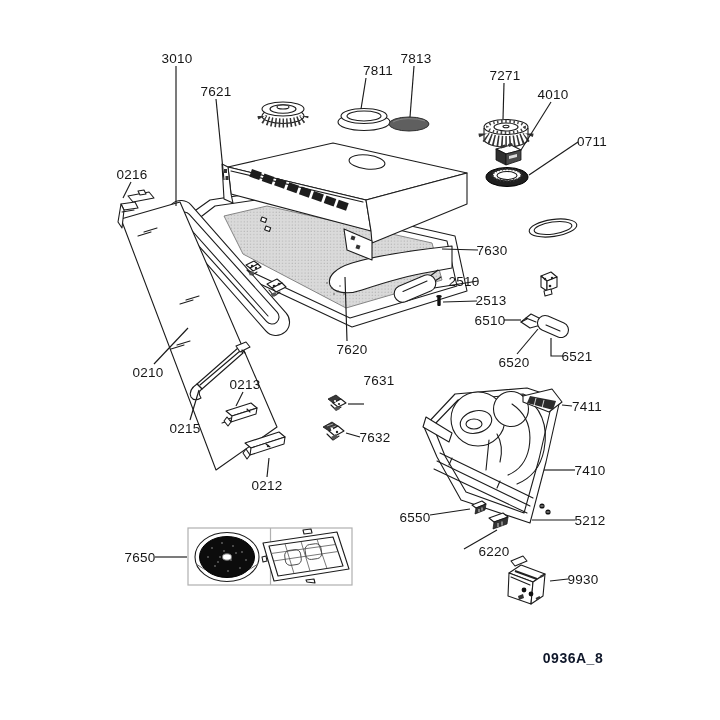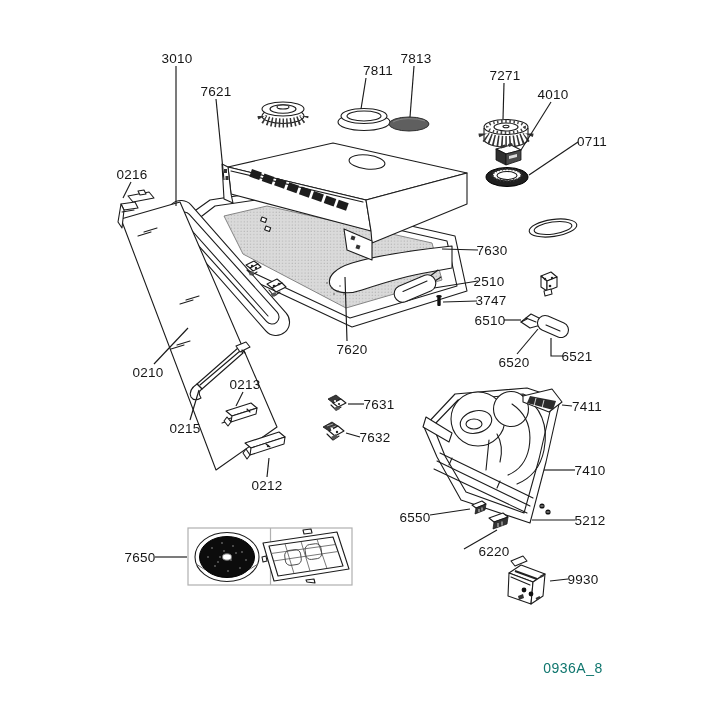--- a/index.html
+++ b/index.html
@@ -3,21 +3,21 @@
 <meta charset="utf-8">
 <style>
   html,body{margin:0;padding:0;background:#fff;}
   #stage{position:relative;width:720px;height:720px;background:#fff;overflow:hidden;
          font-family:"Liberation Sans",sans-serif;}
   #artwork,#leaders{position:absolute;left:0;top:0;width:720px;height:720px;}
   #labels-layer{position:absolute;left:0;top:0;width:720px;height:720px;pointer-events:none;}
   .part-label{position:absolute;transform:translate(-50%,-50%);
               font-size:13.5px;color:#161616;letter-spacing:.2px;white-space:nowrap;}
   .drawing-ref{position:absolute;transform:translate(-50%,-50%);
-               font-size:14px;font-weight:normal;color:#0f766e;letter-spacing:.5px;margin-top:10px;}
+               font-size:14px;font-weight:bold;color:#0f172a;letter-spacing:.5px;}
   svg .ln{fill:none;stroke:#1c1c1c;stroke-width:1.1;stroke-linejoin:round;stroke-linecap:round;}
   svg .w{fill:#ffffff;stroke:#1c1c1c;stroke-width:1.1;stroke-linejoin:round;}
   svg .thin{fill:none;stroke:#555;stroke-width:0.8;}
   #leaders polyline{fill:none;stroke:#1a1a1a;stroke-width:1.15;}
 </style>
 </head>
 <body>
 
 <div id="stage">
 
@@ -347,30 +347,30 @@
   <div class="drawing-ref" style="left: 573px; top: 658px;">0936A_8</div>
 <div class="part-label" style="left: 177px; top: 58px; text-align: right;">3010</div>
       <div class="part-label" style="left: 216px; top: 91px;">7621</div>
       <div class="part-label" style="left: 366px; top: 70px; margin-left: 12px;">7811</div>
       <div class="part-label" style="left: 416px; top: 58px;">7813</div>
       <div class="part-label" style="left: 505px; top: 75px;">7271</div>
       <div class="part-label" style="left: 553px; top: 94px;">4010</div>
       <div class="part-label" style="left: 592px; top: 141px;">0711</div>
       <div class="part-label" style="left: 132px; top: 174px;">0216</div>
       <div class="part-label" style="left: 492px; top: 250px;">7630</div>
-      <div class="part-label" style="left: 489px; top: 281px; text-align: center;">2510</div>
-      <div class="part-label" style="left: 491px; top: 300px;">3747</div>
+      <div class="part-label" style="left: 464px; top: 281px; text-align: center;">2510</div>
+      <div class="part-label" style="left: 491px; top: 300px;">2513</div>
       <div class="part-label" style="left: 490px; top: 320px;">6510</div>
       <div class="part-label" style="left: 514px; top: 362px;">6520</div>
       <div class="part-label" style="left: 577px; top: 356px;">6521</div>
       <div class="part-label" style="left: 352px; top: 349px;">7620</div>
       <div class="part-label" style="left: 148px; top: 372px;">0210</div>
       <div class="part-label" style="left: 245px; top: 384px; text-align: right;">0213</div>
       <div class="part-label" style="left: 185px; top: 428px;">0215</div>
-      <div class="part-label" style="left: 379px; top: 404px;">7631</div>
+      <div class="part-label" style="left: 379px; top: 380px;">7631</div>
       <div class="part-label" style="left: 375px; top: 437px;">7632</div>
       <div class="part-label" style="left: 267px; top: 485px;">0212</div>
       <div class="part-label" style="left: 587px; top: 406px;">7411</div>
       <div class="part-label" style="left: 590px; top: 470px;">7410</div>
       <div class="part-label" style="left: 415px; top: 517px;">6550</div>
       <div class="part-label" style="left: 590px; top: 520px;">5212</div>
       <div class="part-label" style="left: 450px; top: 551px; margin-left: 44px;">6220</div>
       <div class="part-label" style="left: 140px; top: 557px;">7650</div>
       <div class="part-label" style="left: 583px; top: 579px;">9930</div>
     </div>

